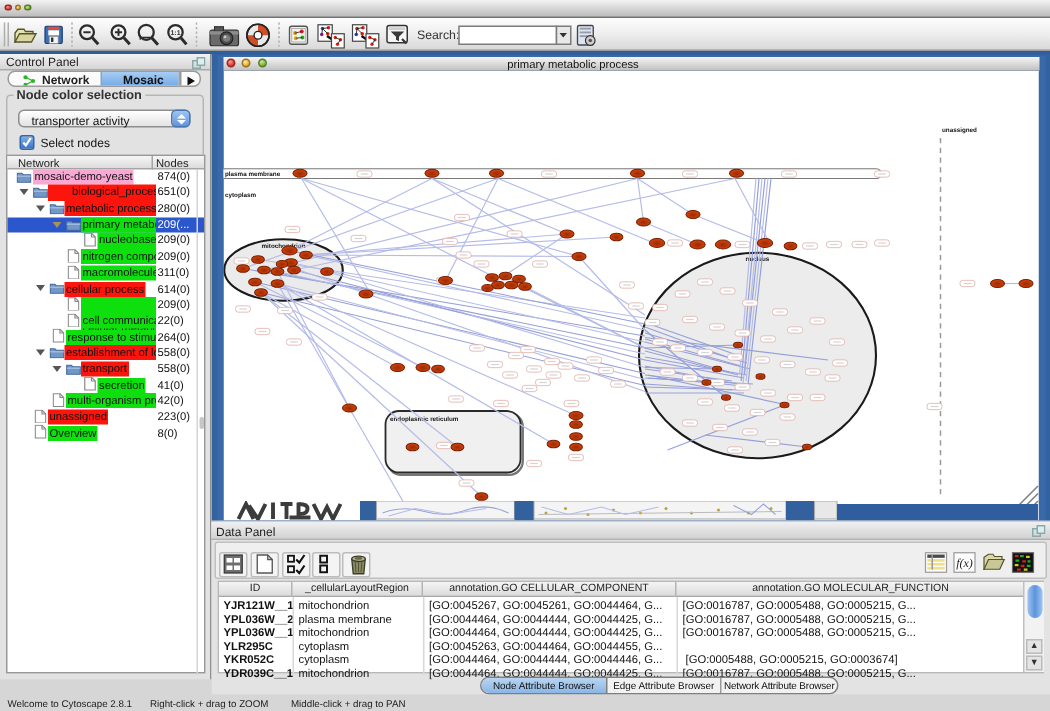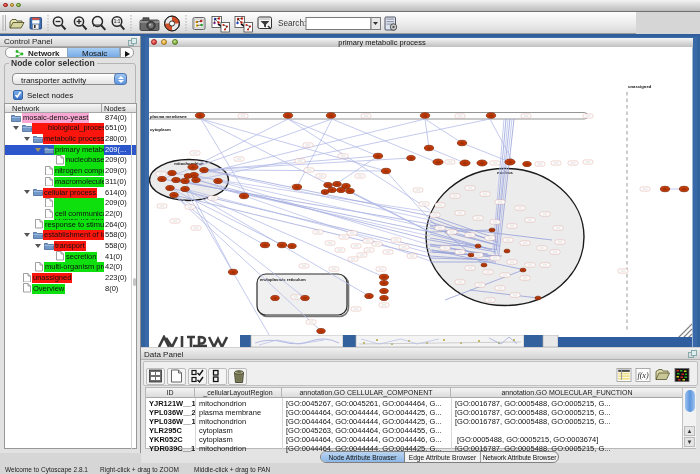--- a/index.html
+++ b/index.html
@@ -5,21 +5,21 @@
 body{font-family:"Liberation Sans",sans-serif;background:#d6d6d6;position:relative}
 .ab{position:absolute}
 </style></head><body>
 
 <div class="ab" style="left:0;top:0;width:700px;height:11.5px;background:linear-gradient(#f3f3f3,#d9d9d9 45%,#bcbcbc);border-bottom:1px solid #6f6f6f">
  <div class="ab" style="left:3px;top:2.6px;width:4.6px;height:4.6px;border-radius:50%;background:radial-gradient(circle at 35% 30%,#ff9c95,#e0443c 60%,#a8201a);border:.5px solid #9d2722"></div>
  <div class="ab" style="left:9.8px;top:2.6px;width:4.6px;height:4.6px;border-radius:50%;background:radial-gradient(circle at 35% 30%,#ffe9a8,#eeb73f 60%,#b07b1a);border:.5px solid #9a7420"></div>
  <div class="ab" style="left:16.4px;top:2.6px;width:4.6px;height:4.6px;border-radius:50%;background:radial-gradient(circle at 35% 30%,#cdeca0,#83b842 60%,#4e7c1f);border:.5px solid #5b7c28"></div>
 </div>
 
-<div class="ab" style="left:0;top:12px;width:636px;height:21.5px;background:linear-gradient(#fdfdfd,#ececec 55%,#d8d8d8);border-bottom:1px solid #9a9a9a">
+<div class="ab" style="left:0;top:12px;width:700px;height:21.5px;background:linear-gradient(#fdfdfd,#ececec 55%,#d8d8d8);border-bottom:1px solid #9a9a9a">
 <svg class="ab" style="left:0;top:0" width="700" height="22" viewBox="0 0 700 22">
  <g stroke="#aeaeae" stroke-width="1">
   <line x1="3" y1="3" x2="3" y2="19"></line>
         <line x1="5.5" y1="3" x2="5.5" y2="19"></line>
   <line x1="48" y1="3" x2="48" y2="19" stroke-dasharray="1.5,1.5"></line>
   <line x1="131" y1="3" x2="131" y2="19" stroke-dasharray="1.5,1.5"></line>
   <line x1="186" y1="3" x2="186" y2="19" stroke-dasharray="1.5,1.5"></line>
  </g>
 
  <g>
@@ -146,21 +146,21 @@
 
  <div class="ab" style="left:5px;top:11px;width:129px;height:11px;background:#fbfbfb;border:1px solid #9b9b9b;border-radius:5px;overflow:hidden">
   <div class="ab" style="left:61px;top:0;width:53px;height:11px;background:linear-gradient(#a6cdf4,#6da4e4);border-left:1px solid #8aa5c0;border-right:1px solid #8aa5c0"></div>
   <svg class="ab" style="left:9px;top:1.5px" width="9" height="8" viewBox="0 0 9 8">
         <circle cx="2" cy="1.5" r="1.4" fill="#2ab52a"></circle>
         <circle cx="2" cy="6.5" r="1.4" fill="#2ab52a"></circle>
         <circle cx="7" cy="4" r="1.4" fill="#2ab52a"></circle>
         <path d="M2 1.5 L7 4 L2 6.5" stroke="#2ab52a" stroke-width="0.8" fill="none"></path>
       </svg>
   <span style="position:absolute;left:22px;top:1.2px;font-size:8px;font-weight:bold;color:#222">Network</span>
-  <span style="position:absolute;left:76px;top:1.2px;font-size:8px;font-weight:normal;color:#111">Mosaic</span>
+  <span style="position:absolute;left:76px;top:1.2px;font-size:8px;font-weight:bold;color:#111">Mosaic</span>
   <div class="ab" style="left:114px;top:0;width:15px;height:11px;border-left:1px solid #9b9b9b"></div>
   <div class="ab" style="left:119px;top:2.5px;width:0;height:0;border-left:5px solid #111;border-top:3px solid transparent;border-bottom:3px solid transparent"></div>
  </div>
 
  <div class="ab" style="left:4px;top:27px;width:132px;height:43px;border:1px solid #b5b5b5;border-radius:3px"></div>
  <span style="position:absolute;left:9px;top:22px;font-size:8.5px;font-weight:bold;color:#333;background:#e2e2e2;padding:0 2px">Node color selection</span>
 
  <div class="ab" style="left:12px;top:37px;width:115px;height:11.5px;background:linear-gradient(#ffffff,#e3e3e3);border:1px solid #8e8e8e;border-radius:4px">
   <span style="position:absolute;left:8px;top:1.5px;font-size:8px;color:#111">transporter activity</span>
   <div class="ab" style="left:101px;top:-1px;width:13px;height:11.5px;background:linear-gradient(#9fc5f1,#5e95dd);border:1px solid #4a77b4;border-radius:3.5px">

